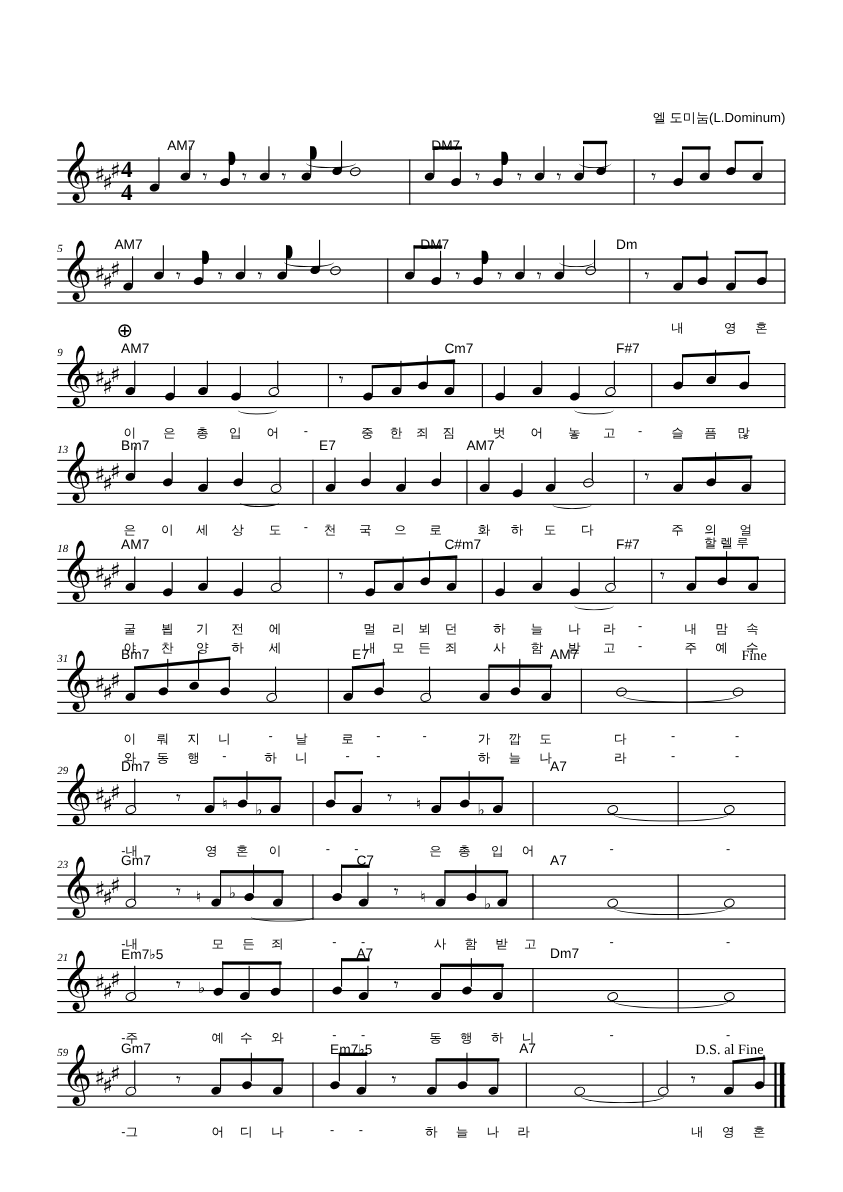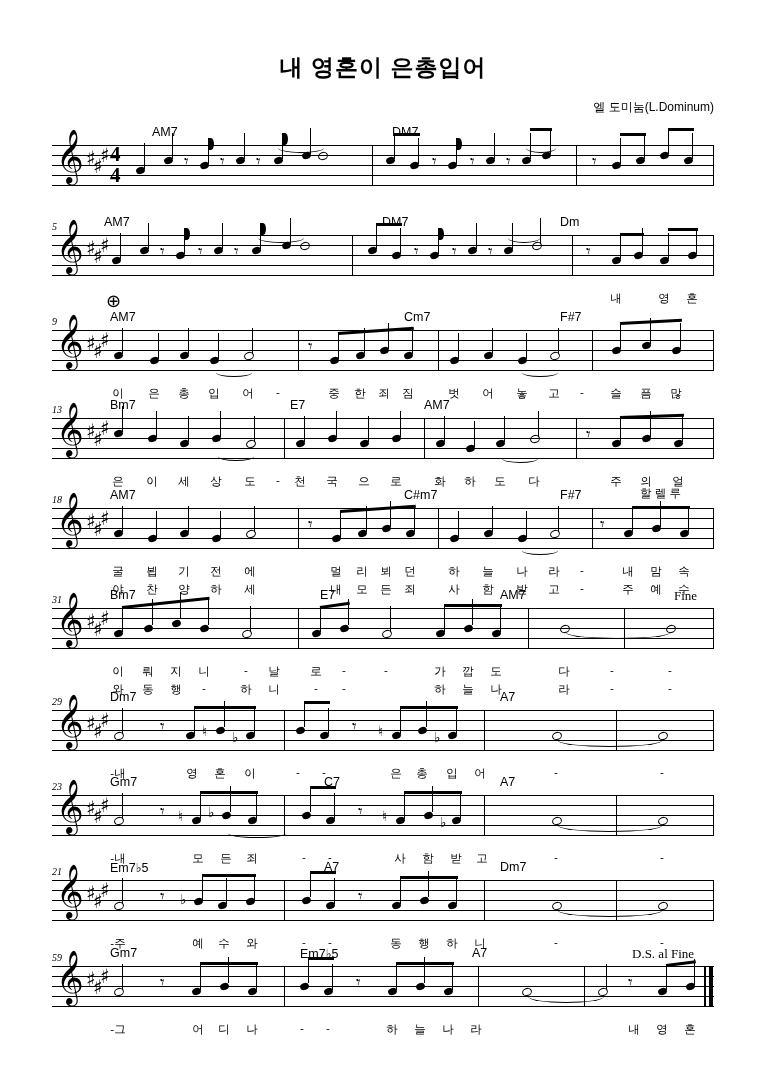--- a/index.html
+++ b/index.html
@@ -198,21 +198,20 @@
   .lyric {
     position: absolute;
     transform: translateX(-50%);
   }
 </style>
 </head>
 <body>
 
 <div class="page">
 
-  <div class="title">내 영혼이 은총입어</div>
   <div class="composer">엘 도미눔(L.Dominum)</div>
 
   <div class="system" style="top:145px;">
     <div class="staff">
       <div class="line l0"></div>
         <div class="line l1"></div>
         <div class="line l2"></div>
         <div class="line l3"></div>
         <div class="line l4"></div>
     </div>

